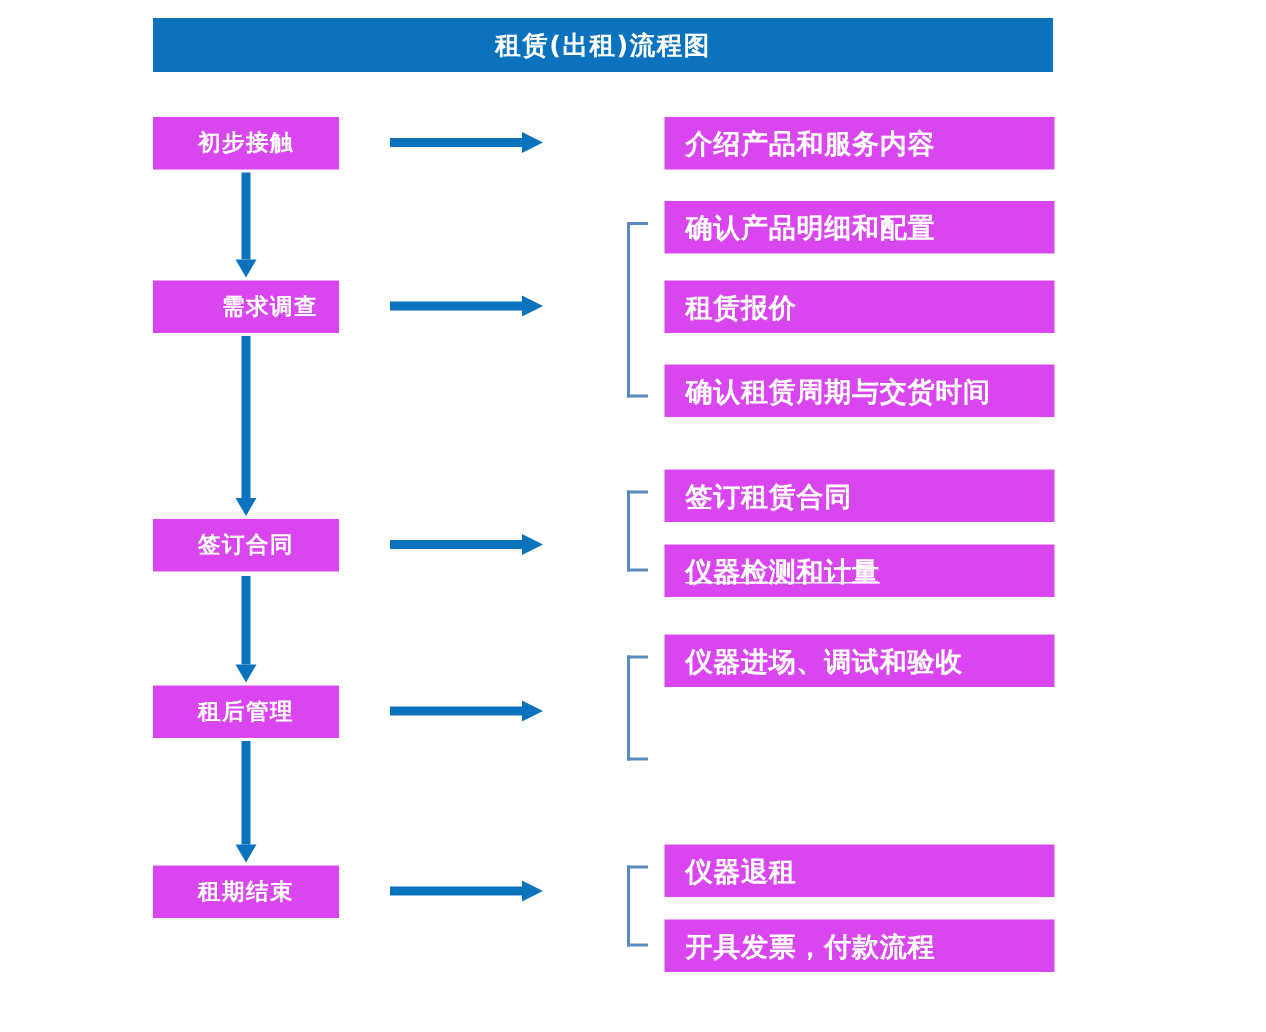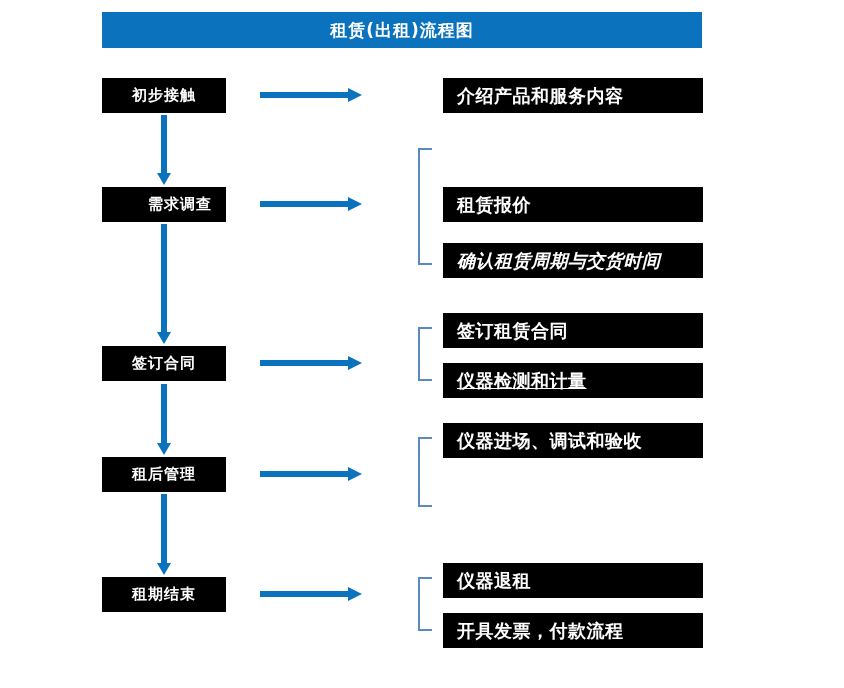--- a/index.html
+++ b/index.html
@@ -21,21 +21,21 @@
     color:#ffffff;
     font-size:17px;
     font-weight:bold;
     display:flex;align-items:center;justify-content:center;
     letter-spacing:1px;
   }
 
   
   .node{
     position:absolute;
-    background:#000000;
+    background:#d946ef;
     color:#ffffff;
     font-weight:bold;
     display:flex;align-items:center;
     box-sizing:border-box;
   }
   .node.stage{
     left:102px; width:124px; height:35px;
     justify-content:center;
     font-size:15px;
     letter-spacing:1px;
@@ -167,24 +167,25 @@
   <div class="bracket" style="top:148px;height:117px;"></div>
 
   <div class="bracket" style="top:327px;height:54px;"></div>
 
   <div class="bracket" style="top:437px;height:70px;"></div>
 
   <div class="bracket" style="top:577px;height:54px;"></div>
 
   <div class="node detail" style="top:78px;">介绍产品和服务内容</div>
 
+  <div class="node detail" style="top:134px;">确认产品明细和配置</div>
 
   <div class="node detail" style="top:187px;">租赁报价</div>
 
-  <div class="node detail" style="top:243px;font-style:italic;">确认租赁周期与交货时间</div>
+  <div class="node detail" style="top:243px;">确认租赁周期与交货时间</div>
 
   <div class="node detail" style="top:313px;">签订租赁合同</div>
 
   <div class="node detail" style="top:363px;text-decoration:underline;">仪器检测和计量</div>
 
   <div class="node detail" style="top:423px;">仪器进场、调试和验收</div>
 
 
   <div class="node detail" style="top:563px;">仪器退租</div>
 

